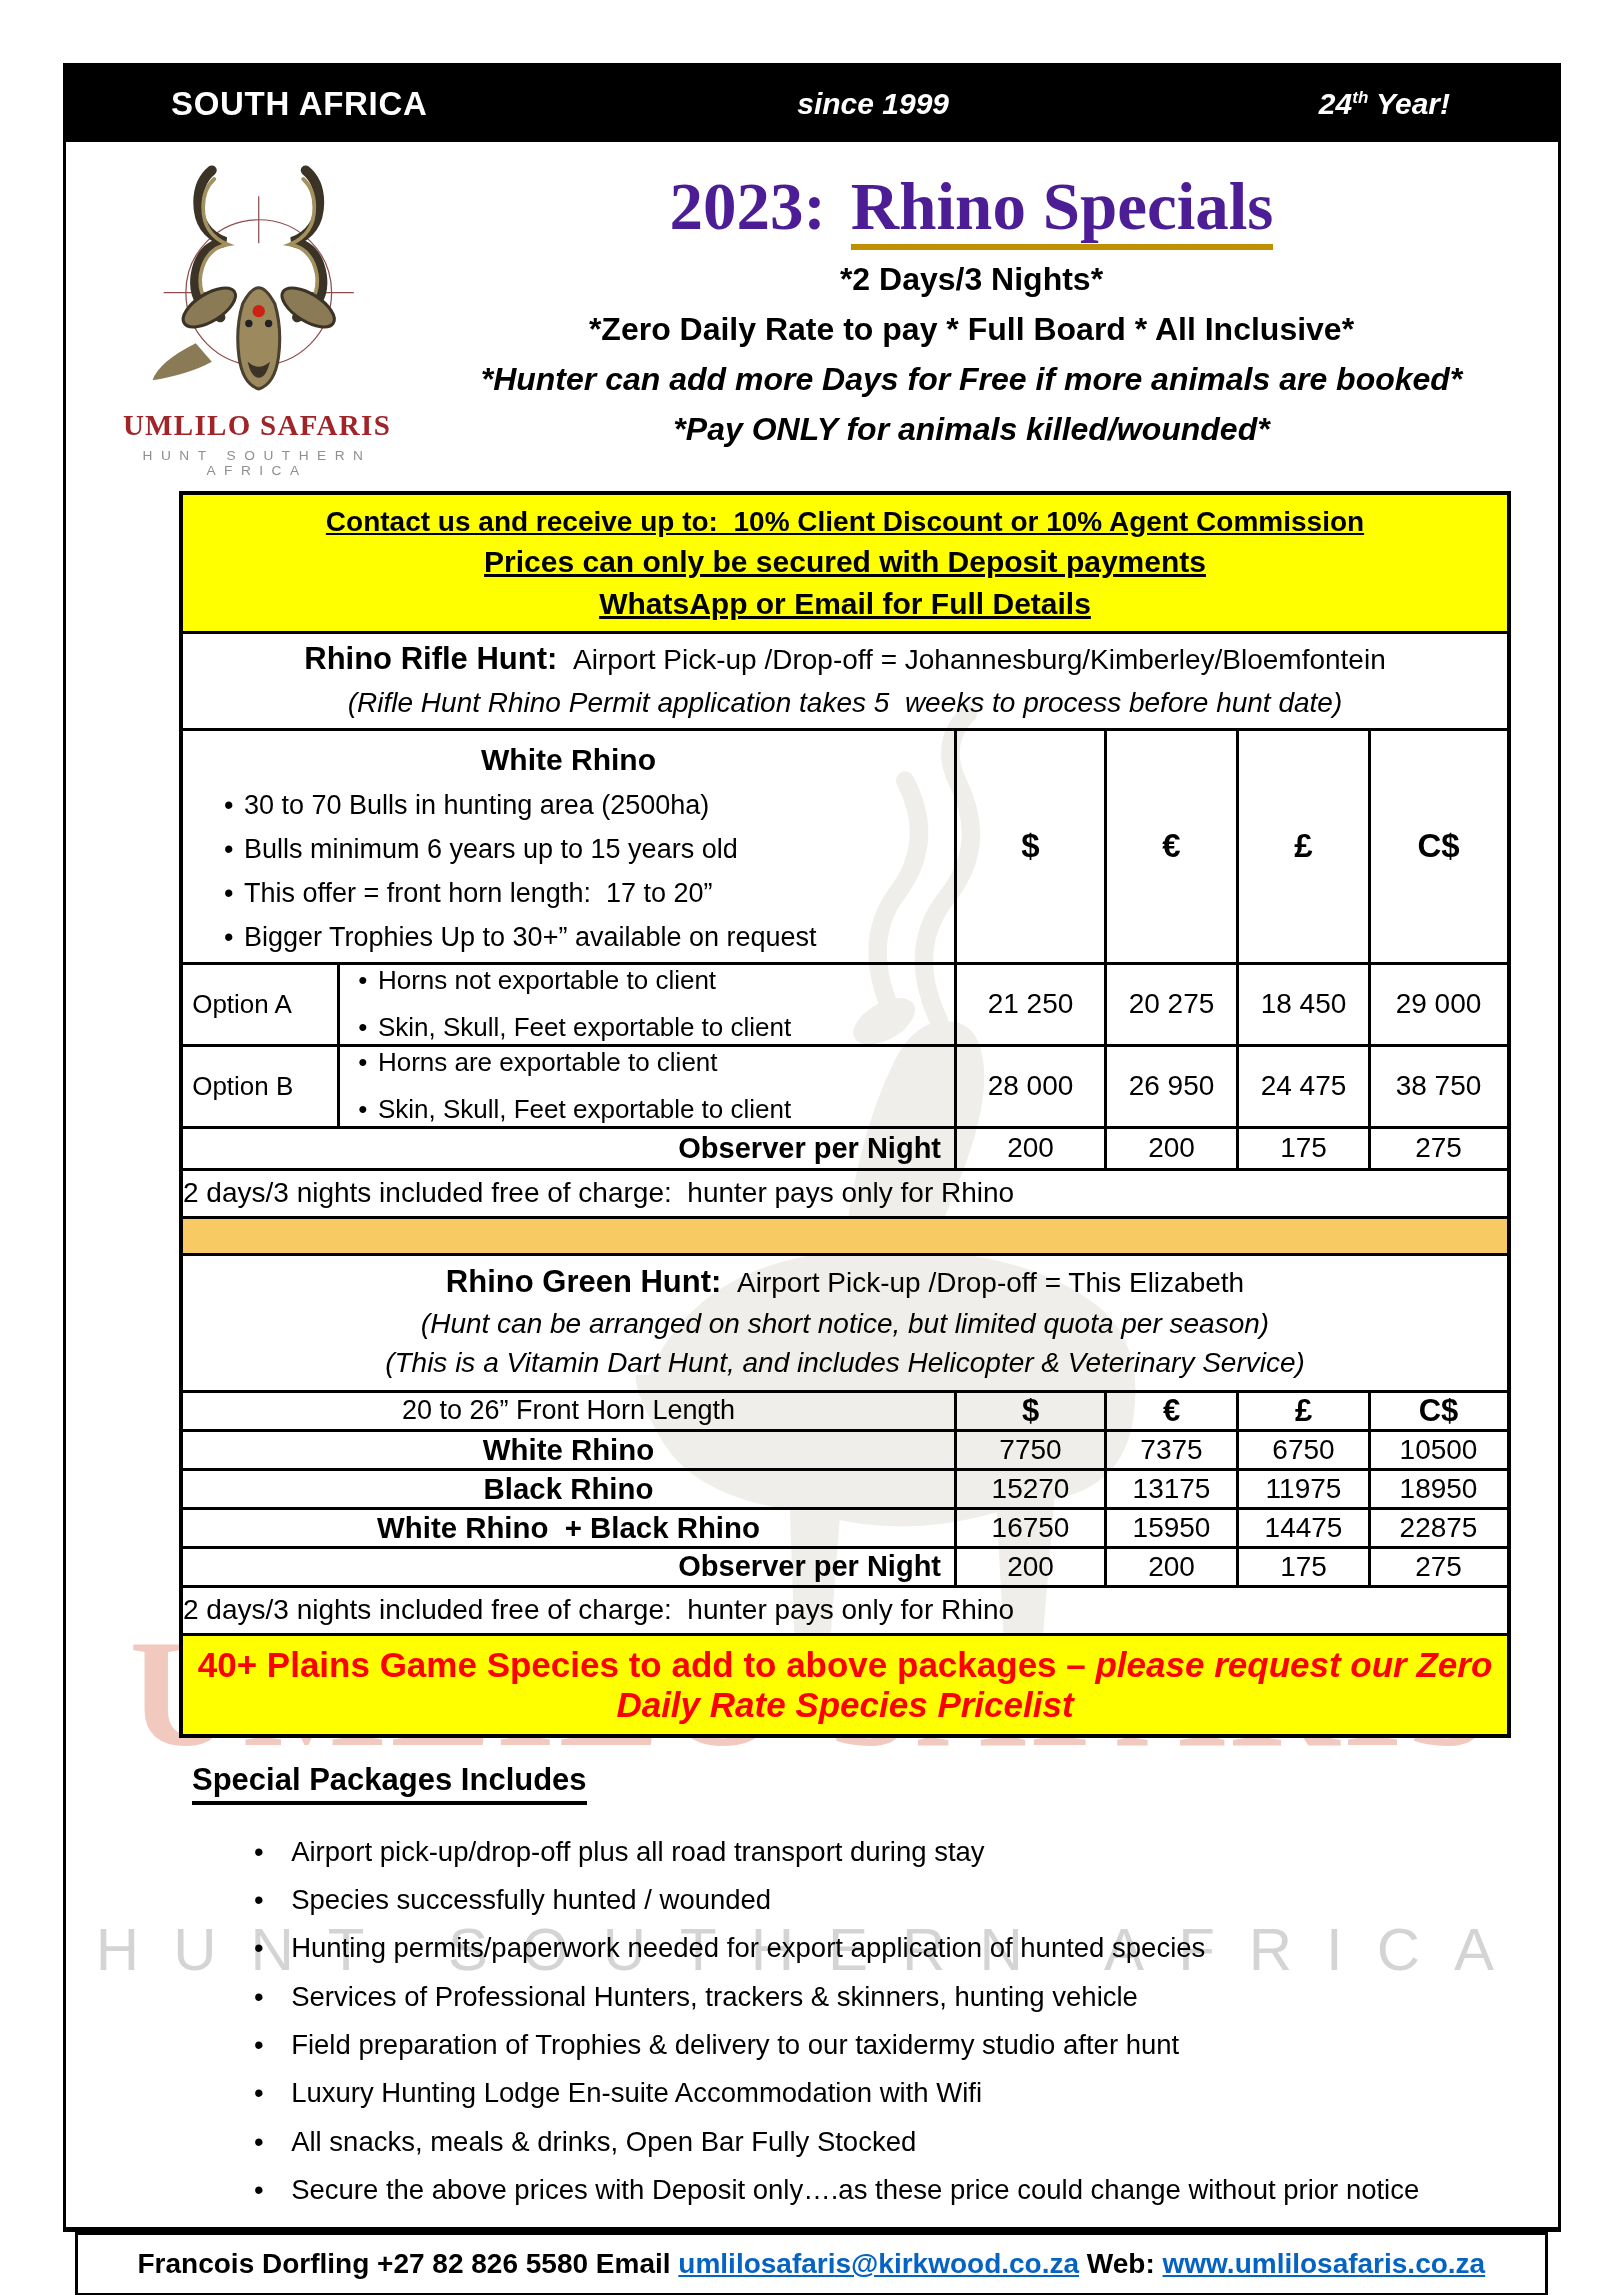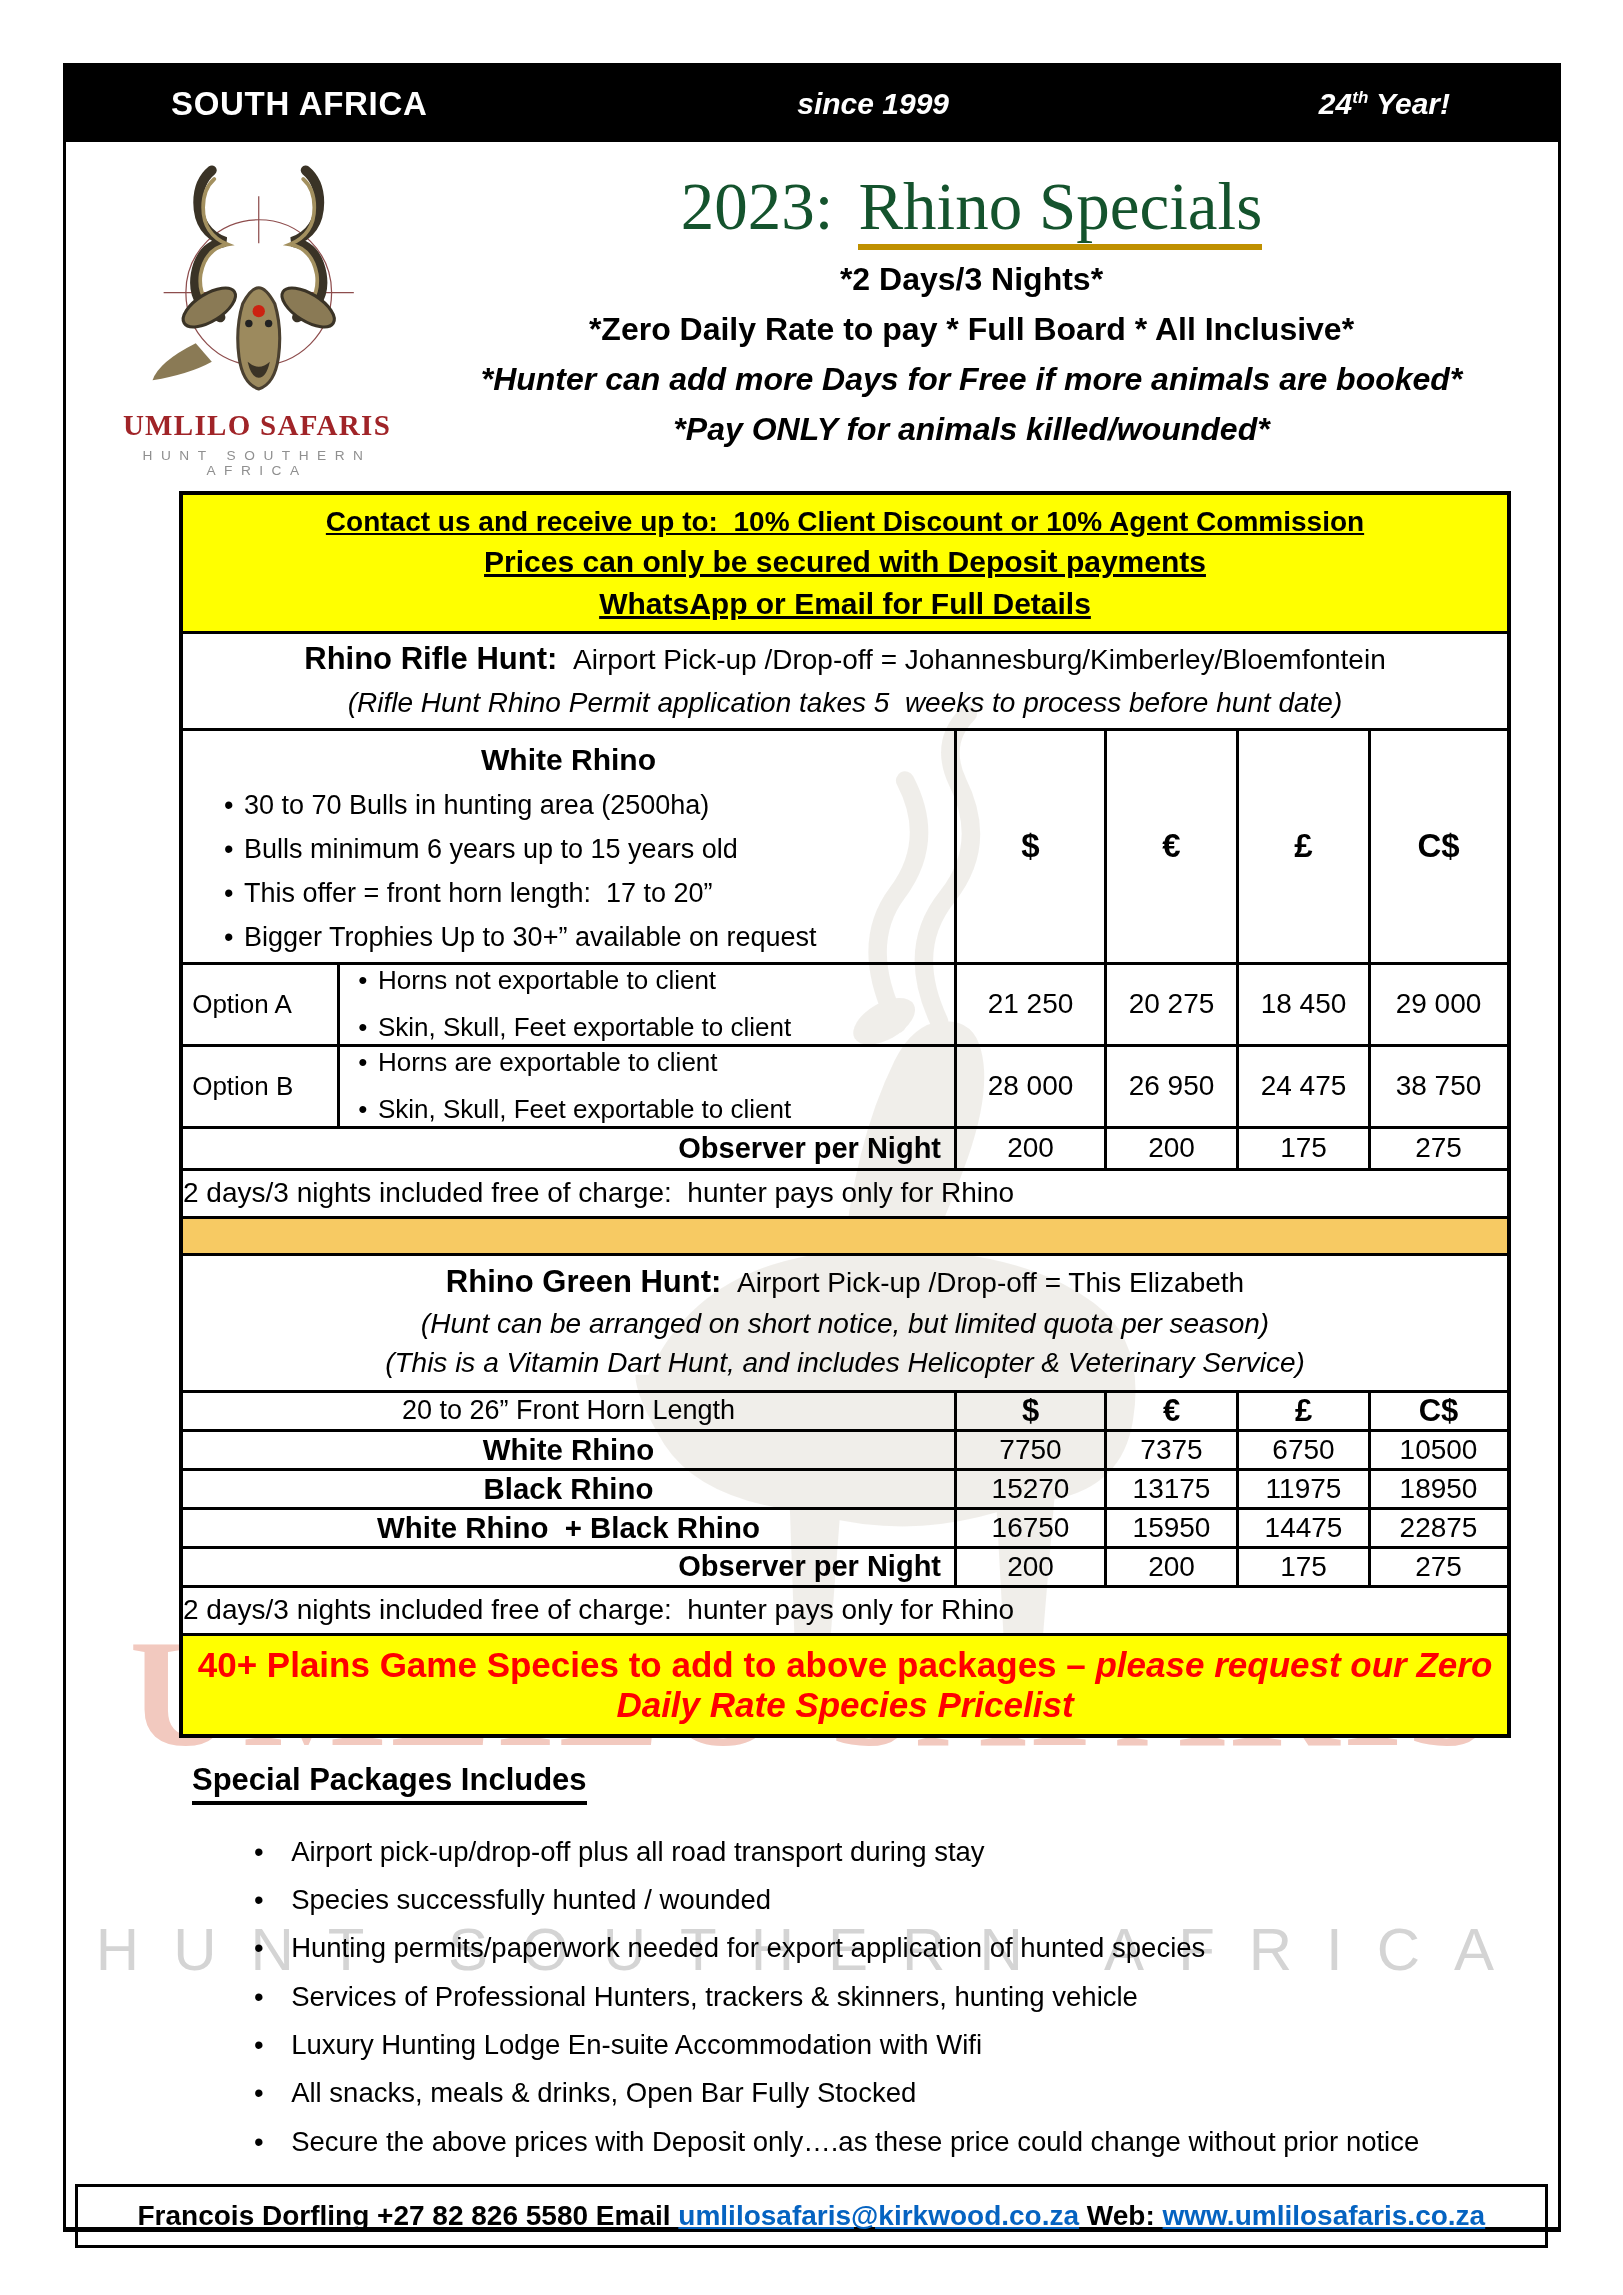--- a/index.html
+++ b/index.html
@@ -16,21 +16,21 @@
   .topbar .year { font-size:30px; font-weight:bold; font-style:italic; margin-right:108px; }
   .topbar .year sup { font-size:17px; }
 
   
   .brand-area { display:flex; padding:15.7px 26px 0 37px; position:relative; z-index:2; }
   .logo-box { width:308px; text-align:center; }
   .logo-box svg { display:block; margin:0 auto; }
   .logo-brand { font-family:"Liberation Serif","DejaVu Serif",serif; font-weight:bold; font-size:29px; color:#A02428; letter-spacing:1.3px; margin-top:3.9px; }
   .logo-tag { font-size:13.7px; color:#8f8f8f; letter-spacing:8.5px; margin-top:6.5px; }
   .title-box { flex:1; text-align:center; padding-top:13px; }
-  .main-title { font-family:"Liberation Serif","DejaVu Serif",serif; font-weight:normal; color:#14532d; font-size:67px; line-height:1.05; }
+  .main-title { font-family:"Liberation Serif","DejaVu Serif",serif; font-weight:bold; color:#4c1d95; font-size:67px; line-height:1.05; }
   .main-title .underlined { border-bottom:6.5px solid #BF9000; padding-bottom:1.3px; margin-left:25px; }
   .sub1 { font-size:32px; font-weight:bold; margin-top:19.6px; }
   .sub2 { font-size:32px; font-weight:bold; margin-top:13px; }
   .sub3, .sub4 { font-size:32px; font-weight:bold; font-style:italic; margin-top:13px; }
 
   
   .sheet { width:1332px; margin:13px 0 0 113px; border:4.6px solid #000; position:relative; z-index:1; background:transparent; }
   .sec { border-top:3.9px solid #000; }
   .sec:first-child { border-top:none; }
 
@@ -288,20 +288,21 @@
     <div class="sec banner-red"><span class="t">40+ Plains Game Species to add to above packages – </span><span class="it t">please request our Zero Daily Rate Species Pricelist</span></div>
   </div>
 
   <div class="lower">
     <div class="pkg-head t">Special Packages Includes</div>
     <div class="pkg-list">
       <div class="pkg-item t">Airport pick-up/drop-off plus all road transport during stay</div>
       <div class="pkg-item t">Species successfully hunted / wounded</div>
       <div class="pkg-item t">Hunting permits/paperwork needed for export application of hunted species</div>
       <div class="pkg-item t">Services of Professional Hunters, trackers &amp; skinners, hunting vehicle</div>
+      <div class="pkg-item t">Field preparation of Trophies &amp; delivery to our taxidermy studio after hunt</div>
       <div class="pkg-item t">Luxury Hunting Lodge En-suite Accommodation with Wifi</div>
       <div class="pkg-item t">All snacks, meals &amp; drinks, Open Bar Fully Stocked</div>
       <div class="pkg-item t">Secure the above prices with Deposit only….as these price could change without prior notice</div>
     </div>
   </div>
 
   <div class="footer-box">
     <span class="ft">
       <span class="t">Francois Dorfling </span><span class="t">+27 82 826 5580 Email </span><a href="#" class="t">umlilosafaris@kirkwood.co.za</a><span class="t"> Web: </span><a href="#" class="t">www.umlilosafaris.co.za</a>
     </span>

